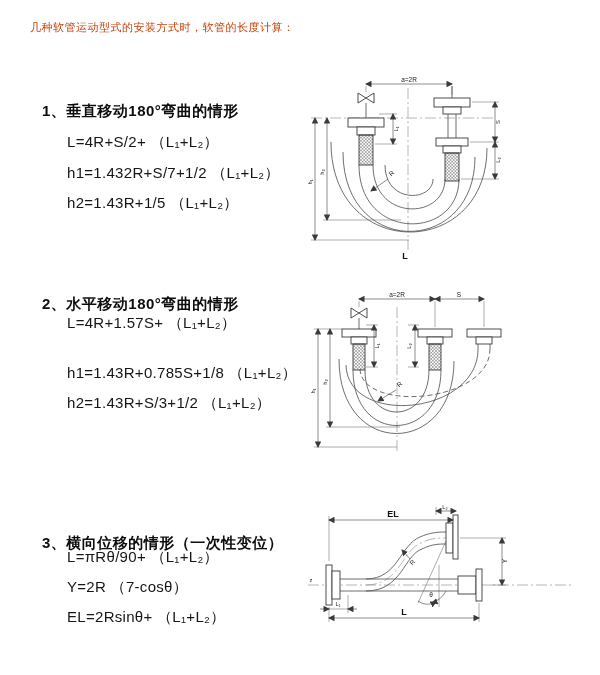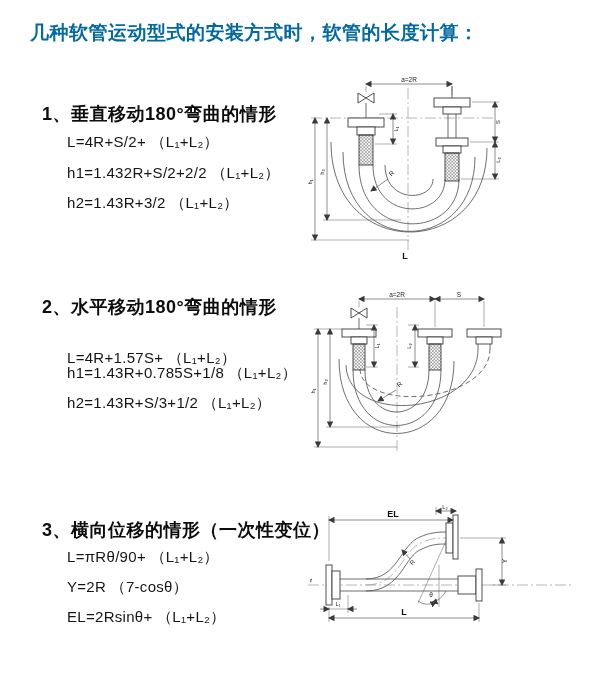--- a/index.html
+++ b/index.html
@@ -1,25 +1,25 @@
 <!DOCTYPE html>
 <html><head>
 <meta charset="utf-8">
 <style>
   html,body{margin:0;padding:0;}
   body{
     width:600px;height:675px;position:relative;background:#ffffff;
     font-family:"Liberation Sans",sans-serif;color:#111;overflow:hidden;
   }
   .page-title{
-    position:absolute;left:30px;top:20px;font-size:19px;font-weight:700;
-    letter-spacing:.5px;white-space:nowrap;color:#0369a1;
+    position:absolute;left:30px;top:20px;font-size:11px;font-weight:400;
+    letter-spacing:.5px;white-space:nowrap;color:#c2410c;
   }
   .sec-heading{
-    position:absolute;left:42px;font-size:18px;font-weight:700;
+    position:absolute;left:42px;font-size:15px;font-weight:700;
     letter-spacing:.5px;white-space:nowrap;color:#0d0d0d;
   }
   .formula{
     position:absolute;left:67px;font-size:15px;font-weight:500;
     letter-spacing:.3px;white-space:nowrap;color:#151515;text-align:center;
   }
   svg.fig{position:absolute;overflow:visible;}
   .ln2{stroke:#4a4a4a;stroke-width:.8;fill:none;}
   .dim{stroke:#3f3f3f;stroke-width:.6;fill:none;}
   .ext{stroke:#5a5a5a;stroke-width:.5;fill:none;}
@@ -42,22 +42,22 @@
     <pattern id="hatch" width="3.2" height="3.2" patternUnits="userSpaceOnUse">
       <path d="M0,0 L3.2,3.2 M3.2,0 L0,3.2" stroke="#666" stroke-width="0.5"></path>
     </pattern>
   </defs>
 </svg>
 
 <div class="page-title">几种软管运动型式的安装方式时，软管的长度计算：</div>
 
 <div class="sec-heading" style="top:102px">1、垂直移动180°弯曲的情形</div>
 <div class="formula" style="top:133px">L=4R+S/2+ （L₁+L₂）</div>
-<div class="formula" style="top:164px">h1=1.432R+S/2+2/2 （L₁+L₂）</div>
-<div class="formula" style="top:194px">h2=1.43R+3/2 （L₁+L₂）</div>
+<div class="formula" style="top:164px">h1=1.432R+S/7+1/2 （L₁+L₂）</div>
+<div class="formula" style="top:194px">h2=1.43R+1/5 （L₁+L₂）</div>
 
 <svg class="fig" style="left:305px;top:72px" width="245" height="192" viewBox="0 0 245 192">
 
   <path class="cl" d="M103,16 V178"></path>
   <path class="cl" d="M6,46 H188"></path>
 
   <g>
     <path class="ext" d="M61,14 V20 M147,14 V23"></path>
     <line class="dim" x1="61" y1="12" x2="147" y2="12" marker-start="url(#ah)" marker-end="url(#ah)"></line>
     <text class="lbl" x="104" y="9.5" text-anchor="middle">a=2R</text>
@@ -116,21 +116,21 @@
 
   <g>
     <line class="dim" x1="83" y1="107" x2="66" y2="119" marker-end="url(#ah)"></line>
     <text class="lbl" transform="translate(88,103) rotate(-42)" text-anchor="middle">R</text>
   </g>
 
   <text class="lbl-b" x="100" y="187" text-anchor="middle">L</text>
 </svg>
 
 <div class="sec-heading" style="top:295px">2、水平移动180°弯曲的情形</div>
-<div class="formula" style="top:349px">L=4R+1.57S+ （L₁+L₂）</div>
+<div class="formula" style="top:314px">L=4R+1.57S+ （L₁+L₂）</div>
 <div class="formula" style="top:364px">h1=1.43R+0.785S+1/8 （L₁+L₂）</div>
 <div class="formula" style="top:394px">h2=1.43R+S/3+1/2 （L₁+L₂）</div>
 
 <svg class="fig" style="left:308px;top:287px" width="250" height="172" viewBox="0 0 250 172">
   <path class="cl" d="M89,20 V165"></path>
 
   <g>
     <path class="ext" d="M51,14 V20 M127,14 V40 M176,14 V40"></path>
     <line class="dim" x1="51" y1="12" x2="127" y2="12" marker-start="url(#ah)" marker-end="url(#ah)"></line>
     <line class="dim" x1="127" y1="12" x2="176" y2="12" marker-start="url(#ah)" marker-end="url(#ah)"></line>
@@ -185,21 +185,21 @@
     <line class="dim" x1="22" y1="42" x2="22" y2="140" marker-start="url(#ah)" marker-end="url(#ah)"></line>
     <text class="lbl-s" transform="translate(19,95) rotate(-90)" text-anchor="middle">h₂</text>
   </g>
 
   <g>
     <line class="dim" x1="88" y1="103" x2="70" y2="114" marker-end="url(#ah)"></line>
     <text class="lbl" transform="translate(93,99) rotate(-42)" text-anchor="middle">R</text>
   </g>
 </svg>
 
-<div class="sec-heading" style="top:518px">3、横向位移的情形（一次性变位）</div>
+<div class="sec-heading" style="top:534px">3、横向位移的情形（一次性变位）</div>
 <div class="formula" style="top:548px">L=πRθ/90+ （L₁+L₂）</div>
 <div class="formula" style="top:578px">Y=2R （7-cosθ）</div>
 <div class="formula" style="top:608px">EL=2Rsinθ+ （L₁+L₂）</div>
 
 <svg class="fig" style="left:298px;top:503px" width="285" height="155" viewBox="0 0 285 155">
 
   <path class="cl" d="M10,82 H274"></path>
   <text class="lbl-s" x="13" y="79" text-anchor="middle">z</text>
 
   <g>

